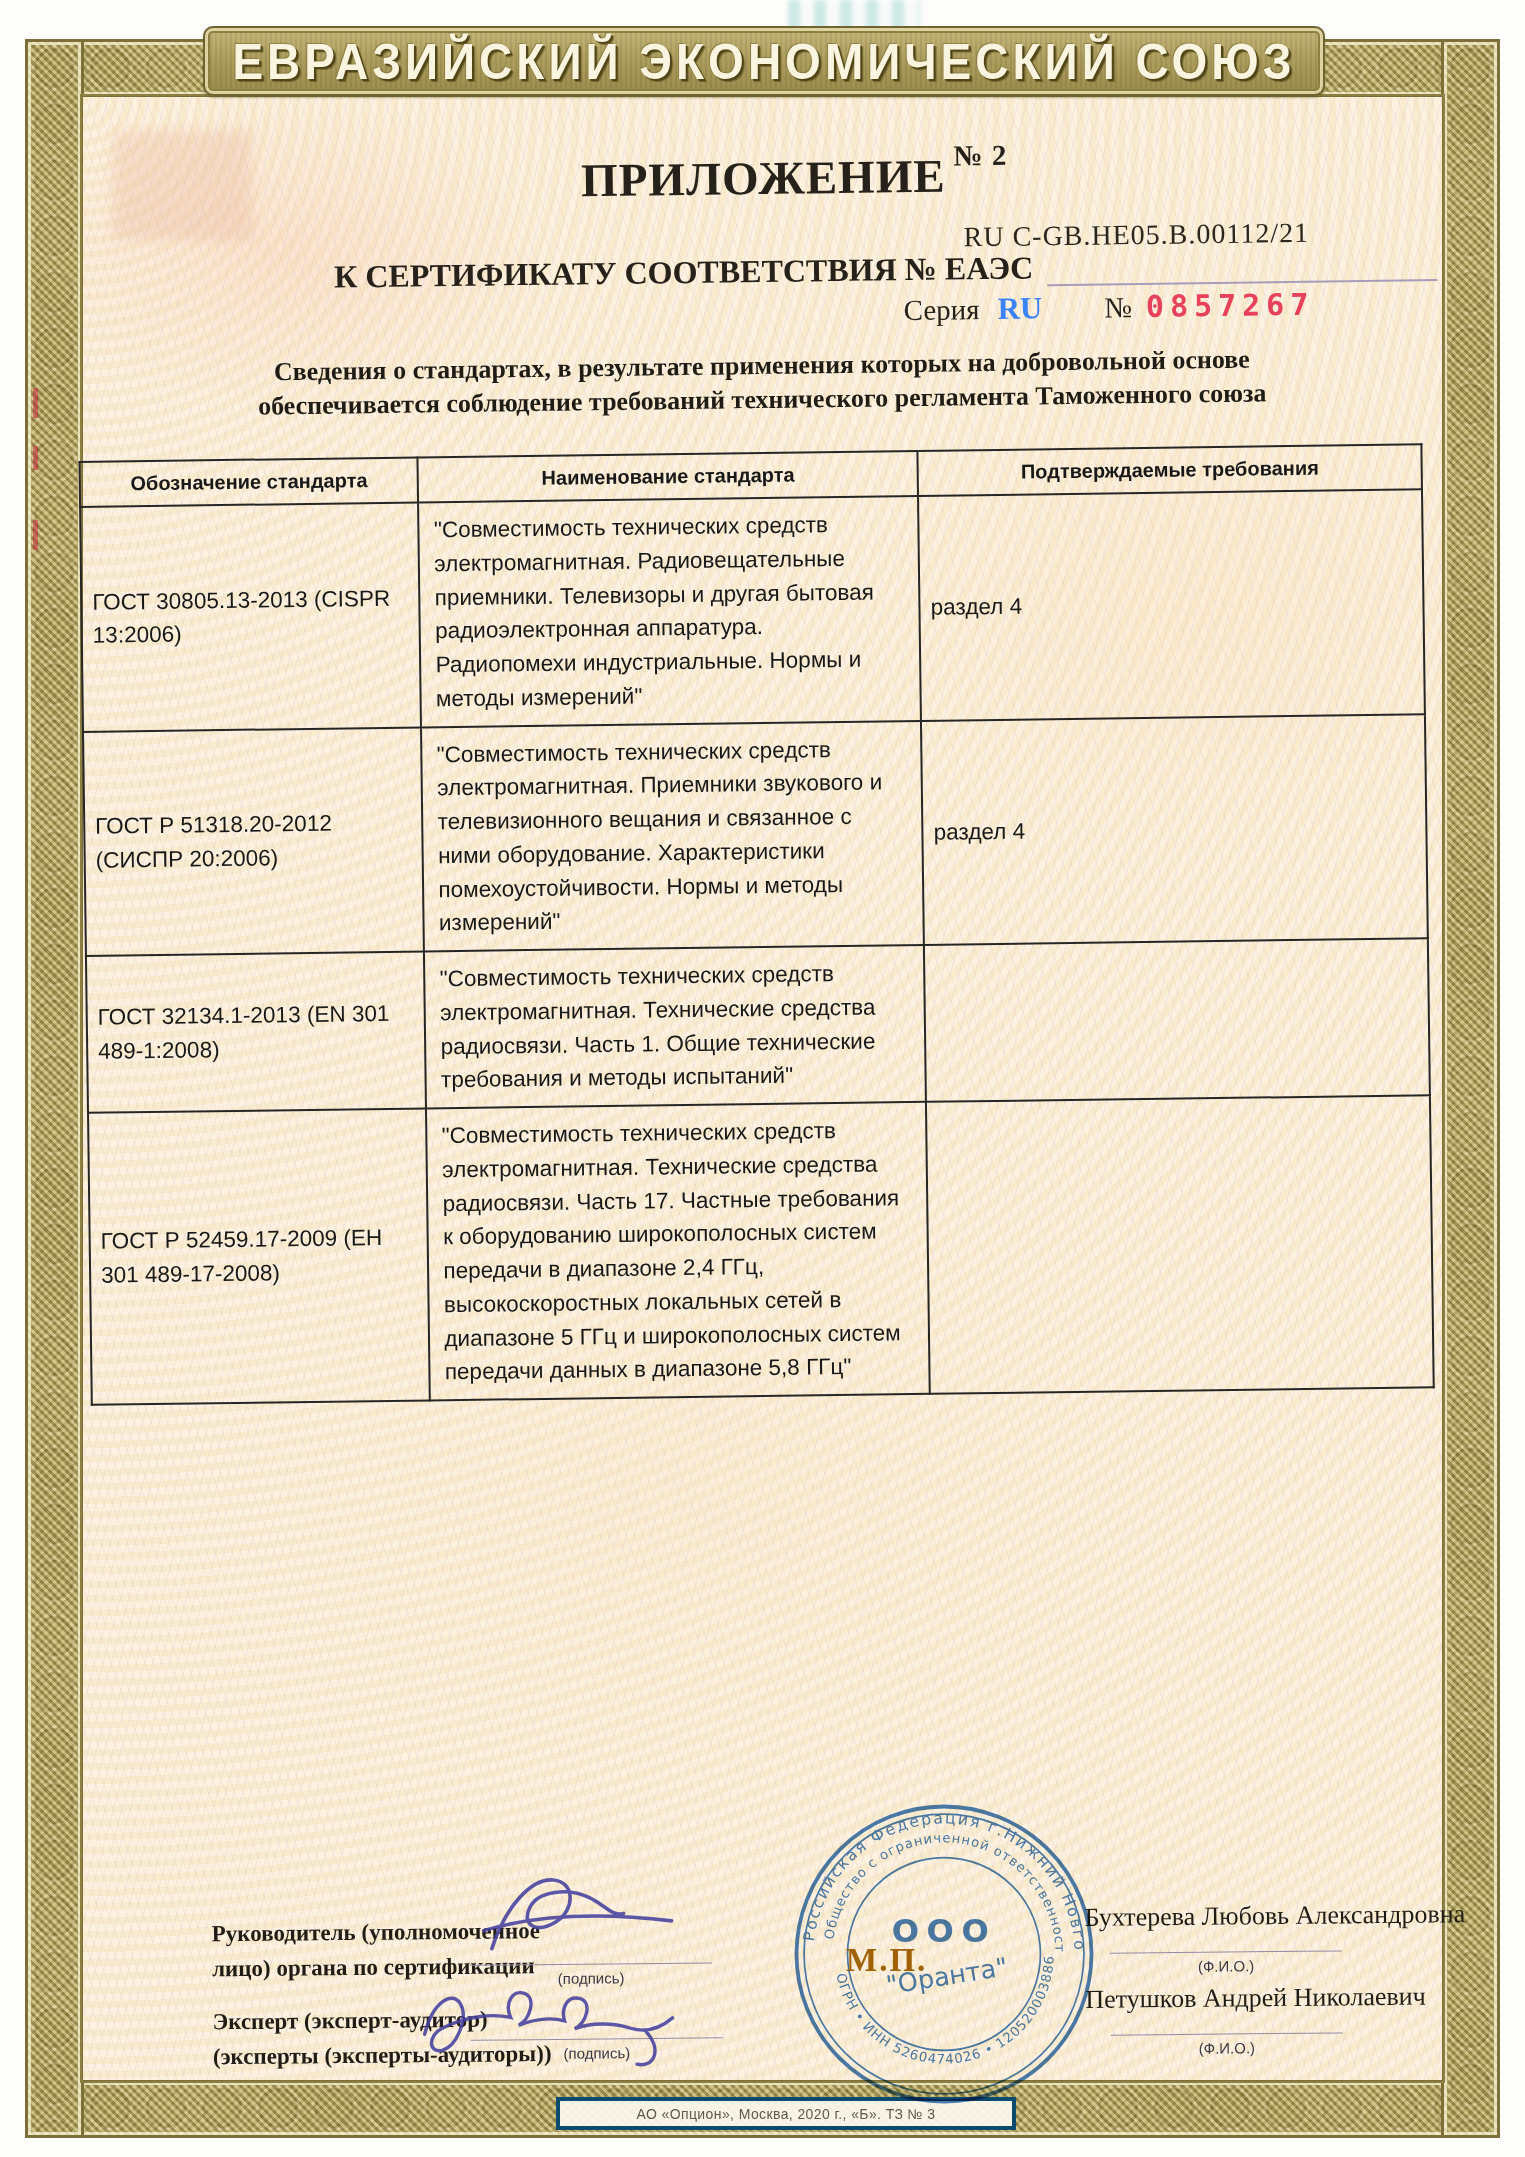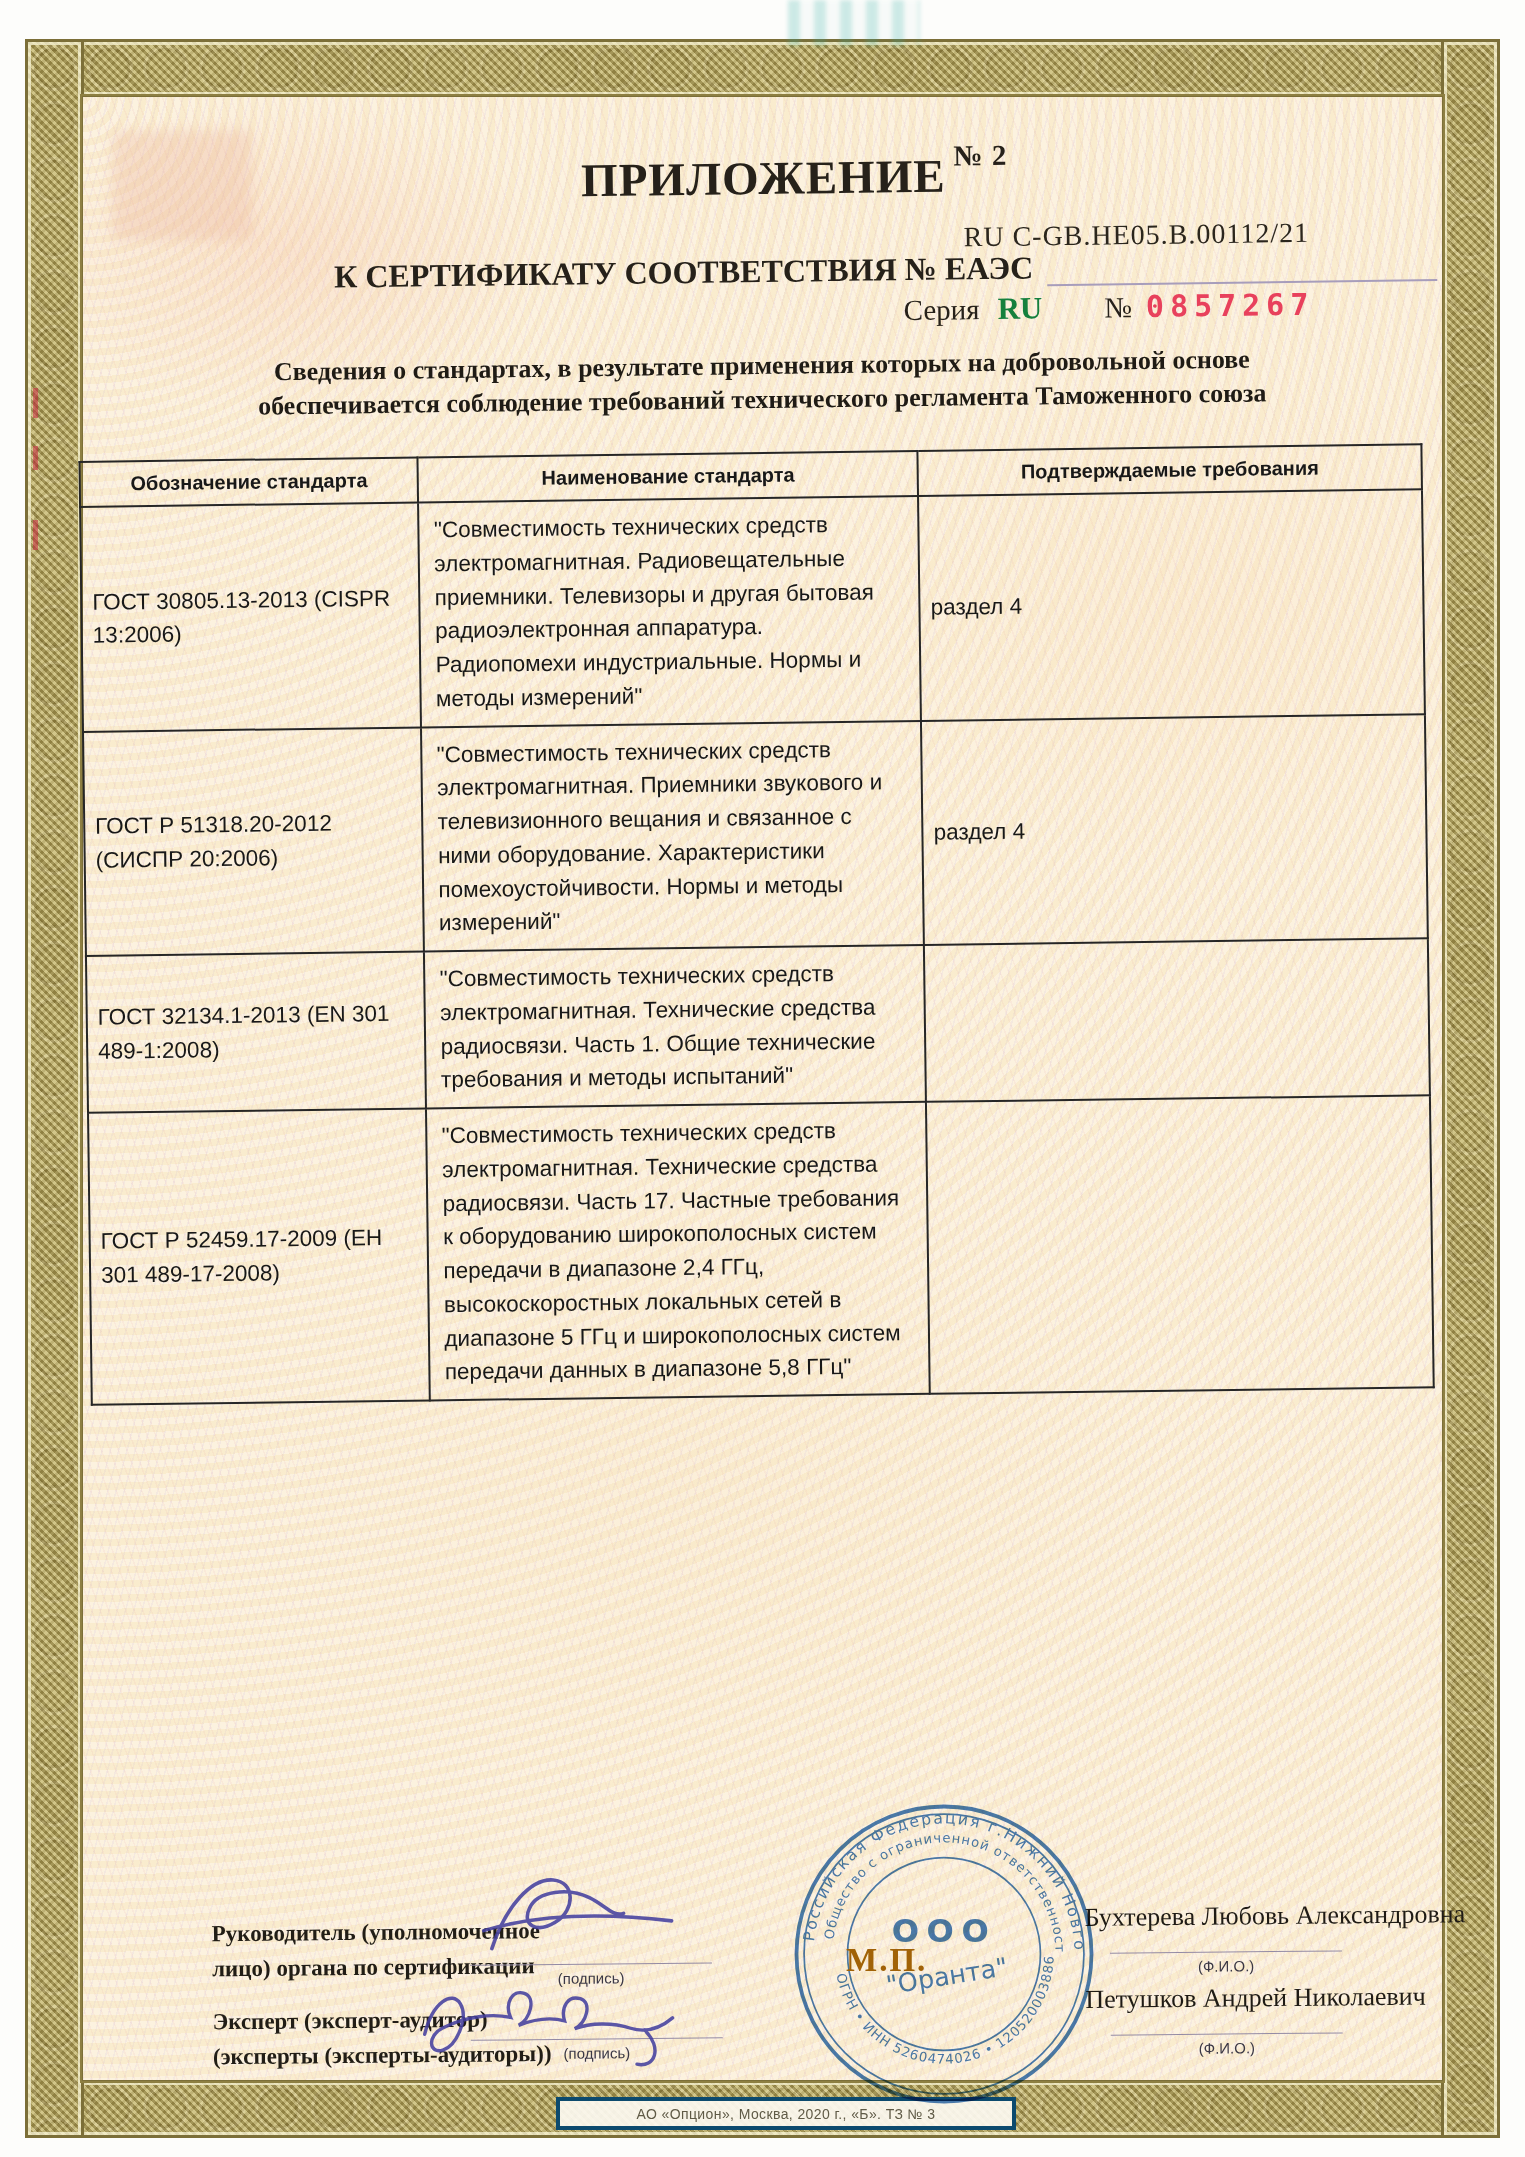--- a/index.html
+++ b/index.html
@@ -52,21 +52,21 @@
   .tilt2{position:absolute;inset:0;transform:rotate(-0.55deg);transform-origin:760px 1960px;}
   .doc-title{position:absolute;left:0;right:0;top:142px;text-align:center;padding-left:70px;
     font-weight:700;font-size:47px;color:#26211a;letter-spacing:1px;}
   .doc-title .sup{font-size:29px;vertical-align:26px;margin-left:8px;}
   .cert-number{position:absolute;top:224px;left:966px;font-size:28px;letter-spacing:1px;color:#2b261d;}
   .subtitle-row{position:absolute;top:252px;left:336px;right:86px;display:flex;align-items:flex-end;}
   .subtitle{font-weight:700;font-size:32px;color:#26211a;white-space:nowrap;}
   .subtitle-line{flex:1;border-bottom:2px solid #a79dbb;height:36px;margin-left:14px;}
   .series-row{position:absolute;top:294px;left:905px;display:flex;align-items:baseline;color:#26211a;}
   .series-label{font-size:29px;text-align:center;}
-  .series-value{font-size:31px;font-weight:700;color:#15803d;margin-left:18px;}
+  .series-value{font-size:31px;font-weight:700;color:#3b82f6;margin-left:18px;}
   .number-label{font-size:29px;margin-left:62px;}
   .form-number{font-family:"DejaVu Sans Mono",monospace;font-weight:700;font-size:30px;letter-spacing:6px;color:#e8415c;margin-left:14px;}
   .intro{position:absolute;top:349px;left:0;right:0;text-align:center;font-weight:700;font-size:26px;line-height:1.32;color:#1f1b15;}
 
   
   .std-table{position:absolute;top:452px;left:78px;width:1344px;border-collapse:collapse;
     font-family:"Liberation Sans",sans-serif;color:#181818;}
   .std-table th,.std-table td{border:2px solid #262626;}
   .std-table th{font-size:20px;font-weight:700;padding:10px 4px;}
   .std-table td{font-size:22.5px;line-height:1.5;vertical-align:middle;}
@@ -115,20 +115,23 @@
   <div class="band band-left"></div>
   <div class="band band-right"></div>
   <div class="inner-bg"></div>
   <div class="inner-line"></div>
   <div class="watermark"></div>
   <div class="smudge"></div>
   <div class="red-mark" style="top:388px;height:30px;"></div>
   <div class="red-mark" style="top:446px;height:24px;"></div>
   <div class="red-mark" style="top:520px;height:30px;"></div>
 
+  <div class="banner">
+    <span class="banner-text">ЕВРАЗИЙСКИЙ ЭКОНОМИЧЕСКИЙ СОЮЗ</span>
+  </div>
 
   <div class="tilt">
     <div class="doc-title">
       <span>ПРИЛОЖЕНИЕ</span><span class="sup">№ 2</span>
     </div>
     <div class="cert-number">RU C-GB.HE05.B.00112/21</div>
     <div class="subtitle-row">
       <span class="subtitle">К СЕРТИФИКАТУ СООТВЕТСТВИЯ № ЕАЭС</span>
       <span class="subtitle-line"></span>
     </div>

